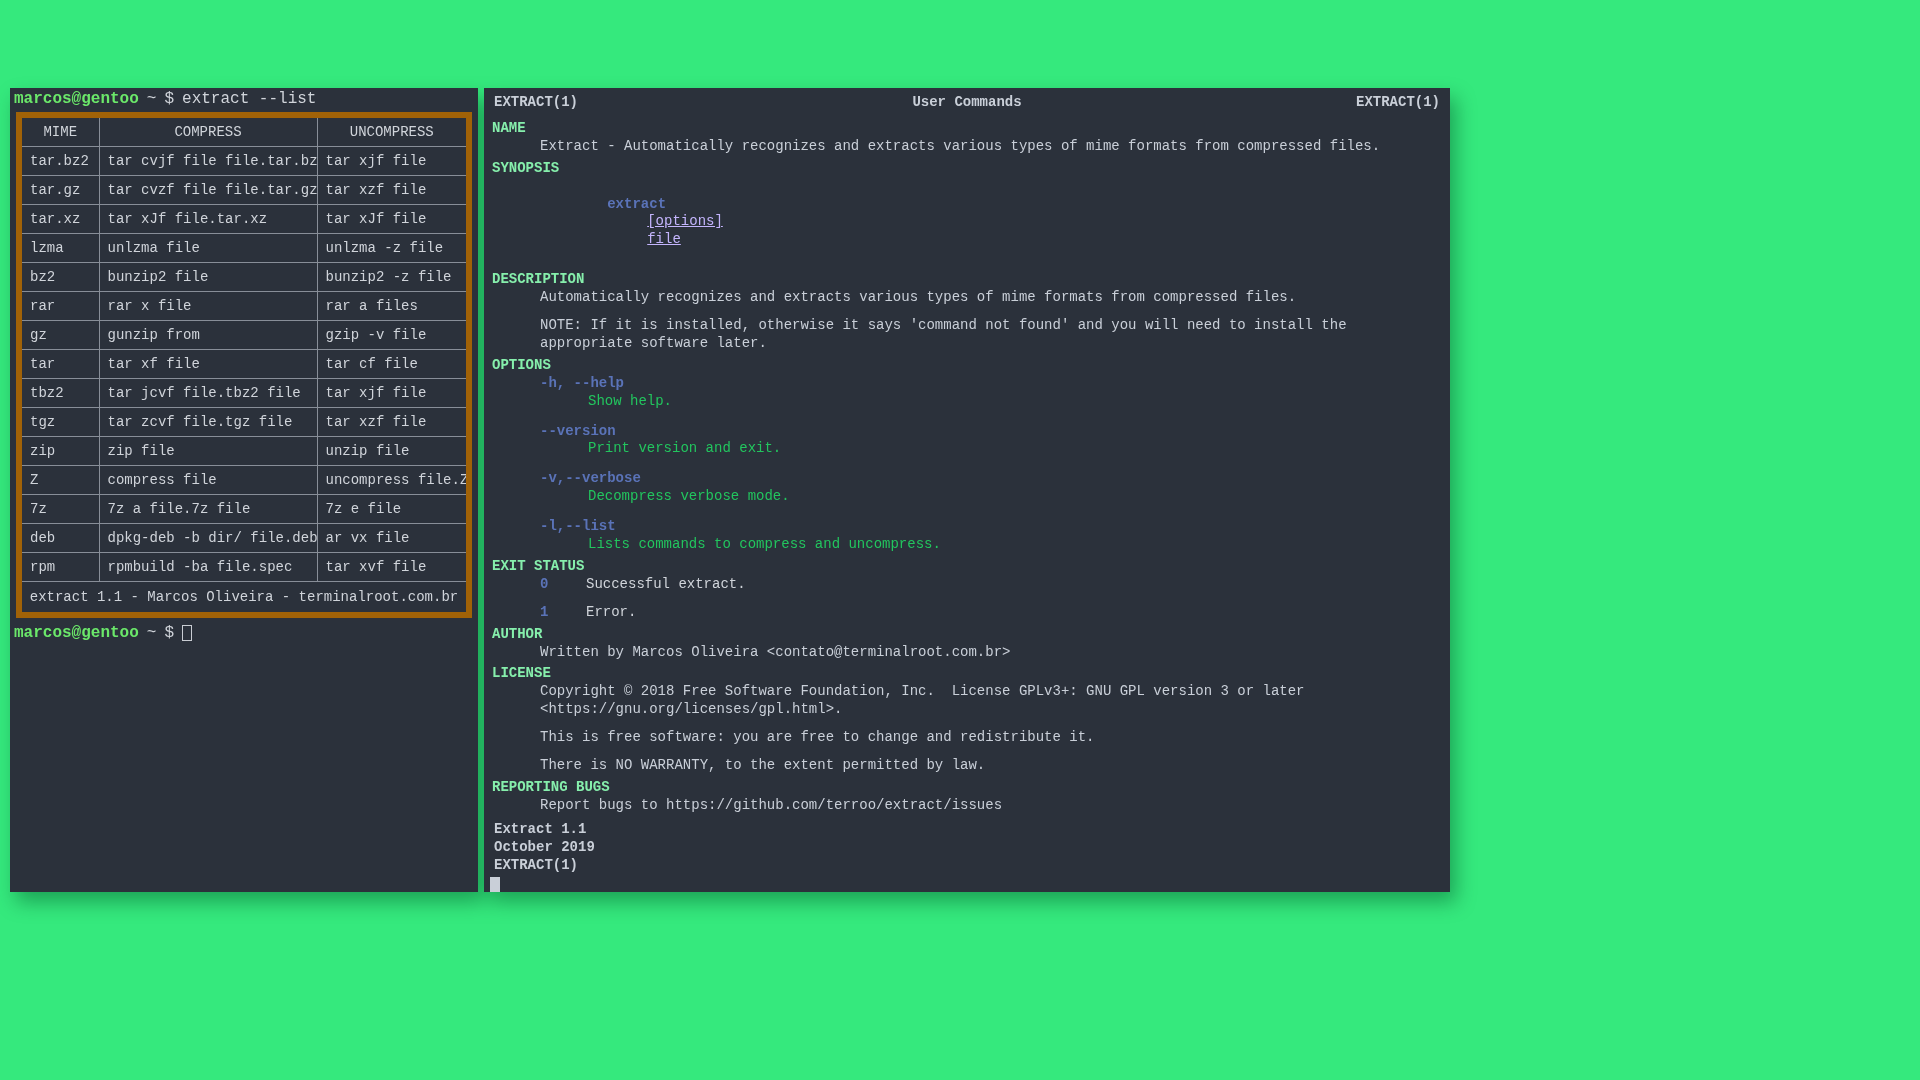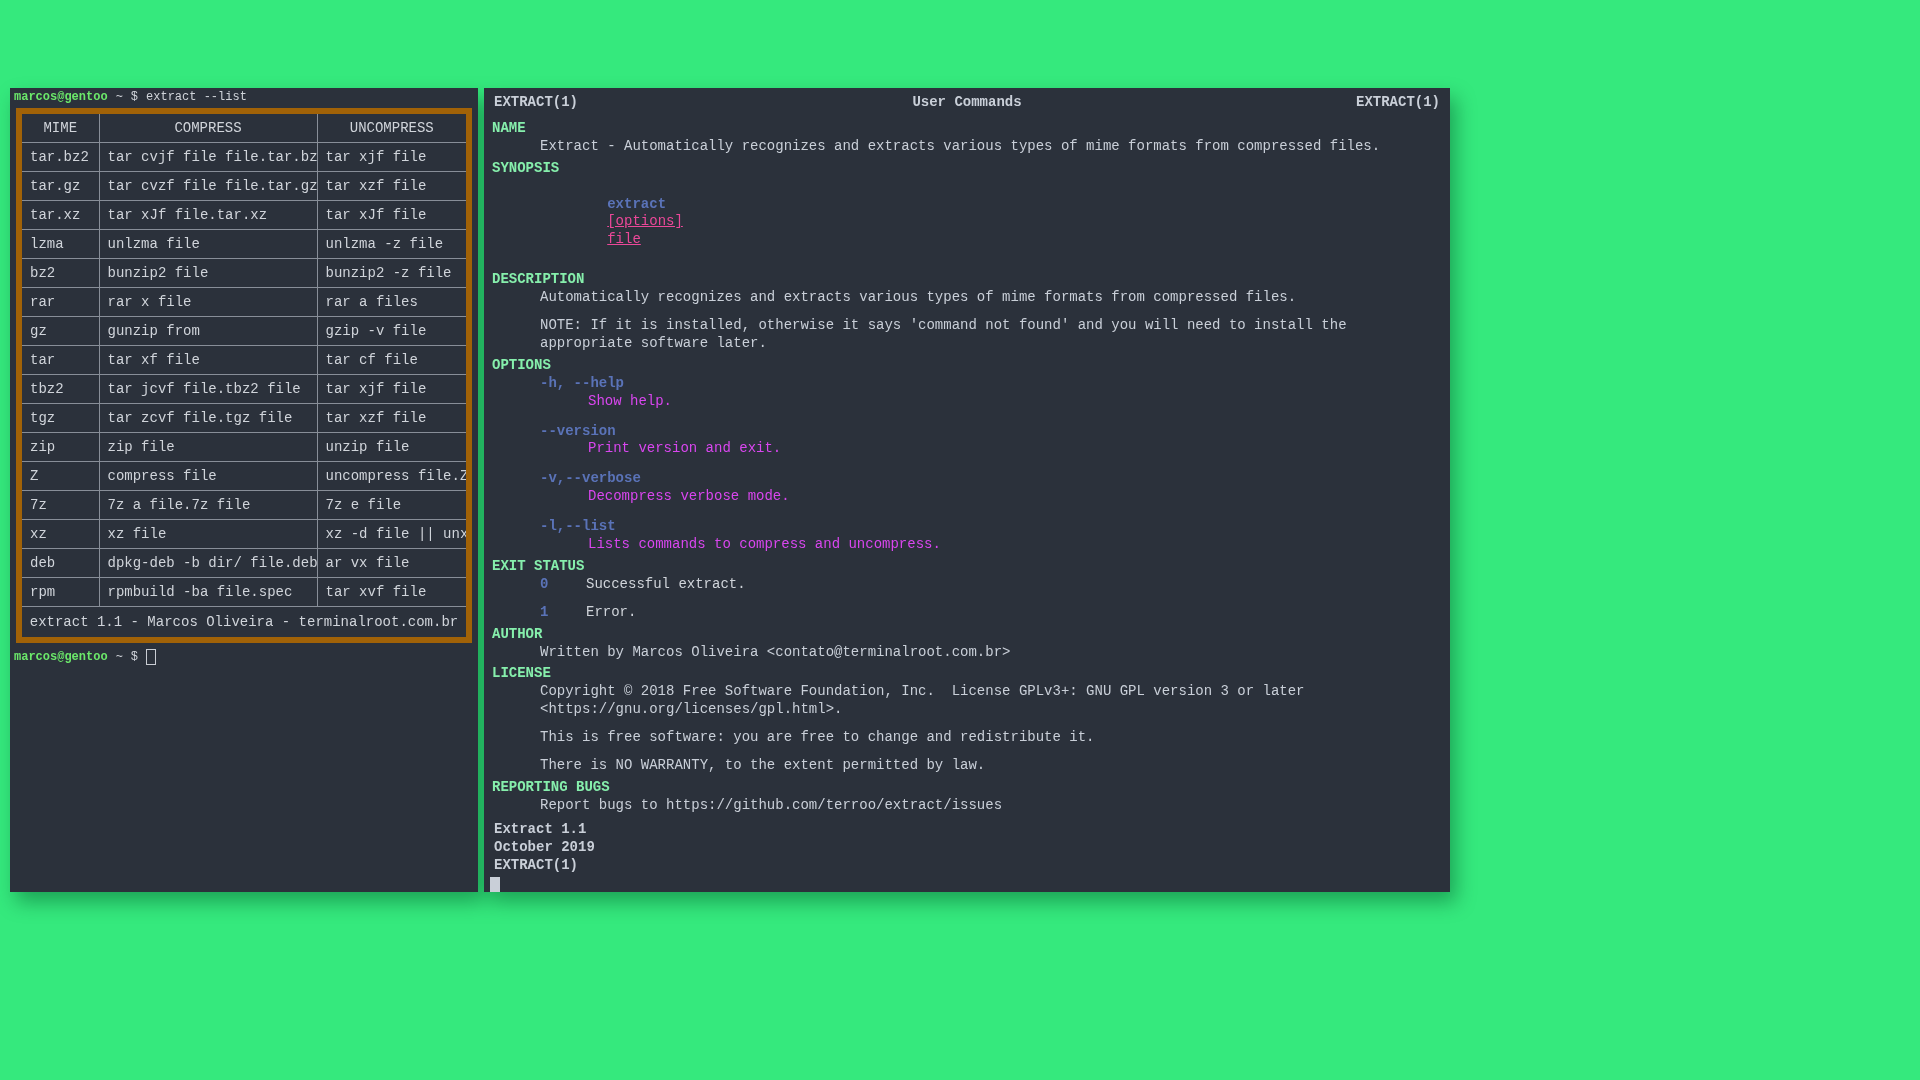--- a/index.html
+++ b/index.html
@@ -31,21 +31,21 @@
   }
   .pane-right {
     flex: 1;
     padding: 6px 8px 0 8px;
     line-height: 1.28;
     position: relative;
   }
   
   .prompt-line {
     padding: 2px 4px;
-    font-size: 12px;
+    font-size: 16px;
     display: flex;
     gap: 8px;
     align-items: center;
   }
   .prompt-user { color: #6be86a; font-weight: bold; }
   .prompt-path { color: #d0d4da; }
   .prompt-dollar { color: #d0d4da; }
   .prompt-cmd { color: #d0d4da; }
   .cursor-box {
     display: inline-block;
@@ -89,22 +89,22 @@
     color: #86efac;
     font-weight: bold;
   }
   .sect-body {
     color: #c9cfd8;
     padding-left: 48px;
     white-space: pre-wrap;
   }
   .opt-name { color: #5a73b8; font-weight: bold; }
   .opt-block { padding-left: 48px; margin-bottom: 2px; }
-  .opt-desc { padding-left: 48px; color:#d946ef; }
-  .syn-underline { text-decoration: underline; color:#ec4899; }
+  .opt-desc { padding-left: 48px; color:#22c55e; }
+  .syn-underline { text-decoration: underline; color:#c4b5fd;margin-left:40px; }
   .exit-row { display:flex; gap:32px; padding-left:48px; }
   .exit-code { color:#5a73b8; font-weight:bold; width:14px; }
   .statusbar {
     display:inline-block;
     background:#c9cfd8;
     color:#2b313b;
     padding: 0 4px;
     margin-top:2px;
   }
   .status-cursor {
@@ -198,25 +198,20 @@
             <td>Z</td>
             <td>compress file</td>
             <td>uncompress file.Z</td>
           </tr>
           <tr>
             <td>7z</td>
             <td>7z a file.7z file</td>
             <td>7z e file</td>
           </tr>
           <tr>
-            <td>xz</td>
-            <td>xz file</td>
-            <td>xz -d file || unxz</td>
-          </tr>
-          <tr>
             <td>deb</td>
             <td>dpkg-deb -b dir/ file.deb</td>
             <td>ar vx file</td>
           </tr>
           <tr>
             <td>rpm</td>
             <td>rpmbuild -ba file.spec</td>
             <td>tar xvf file</td>
           </tr>
         </tbody>

